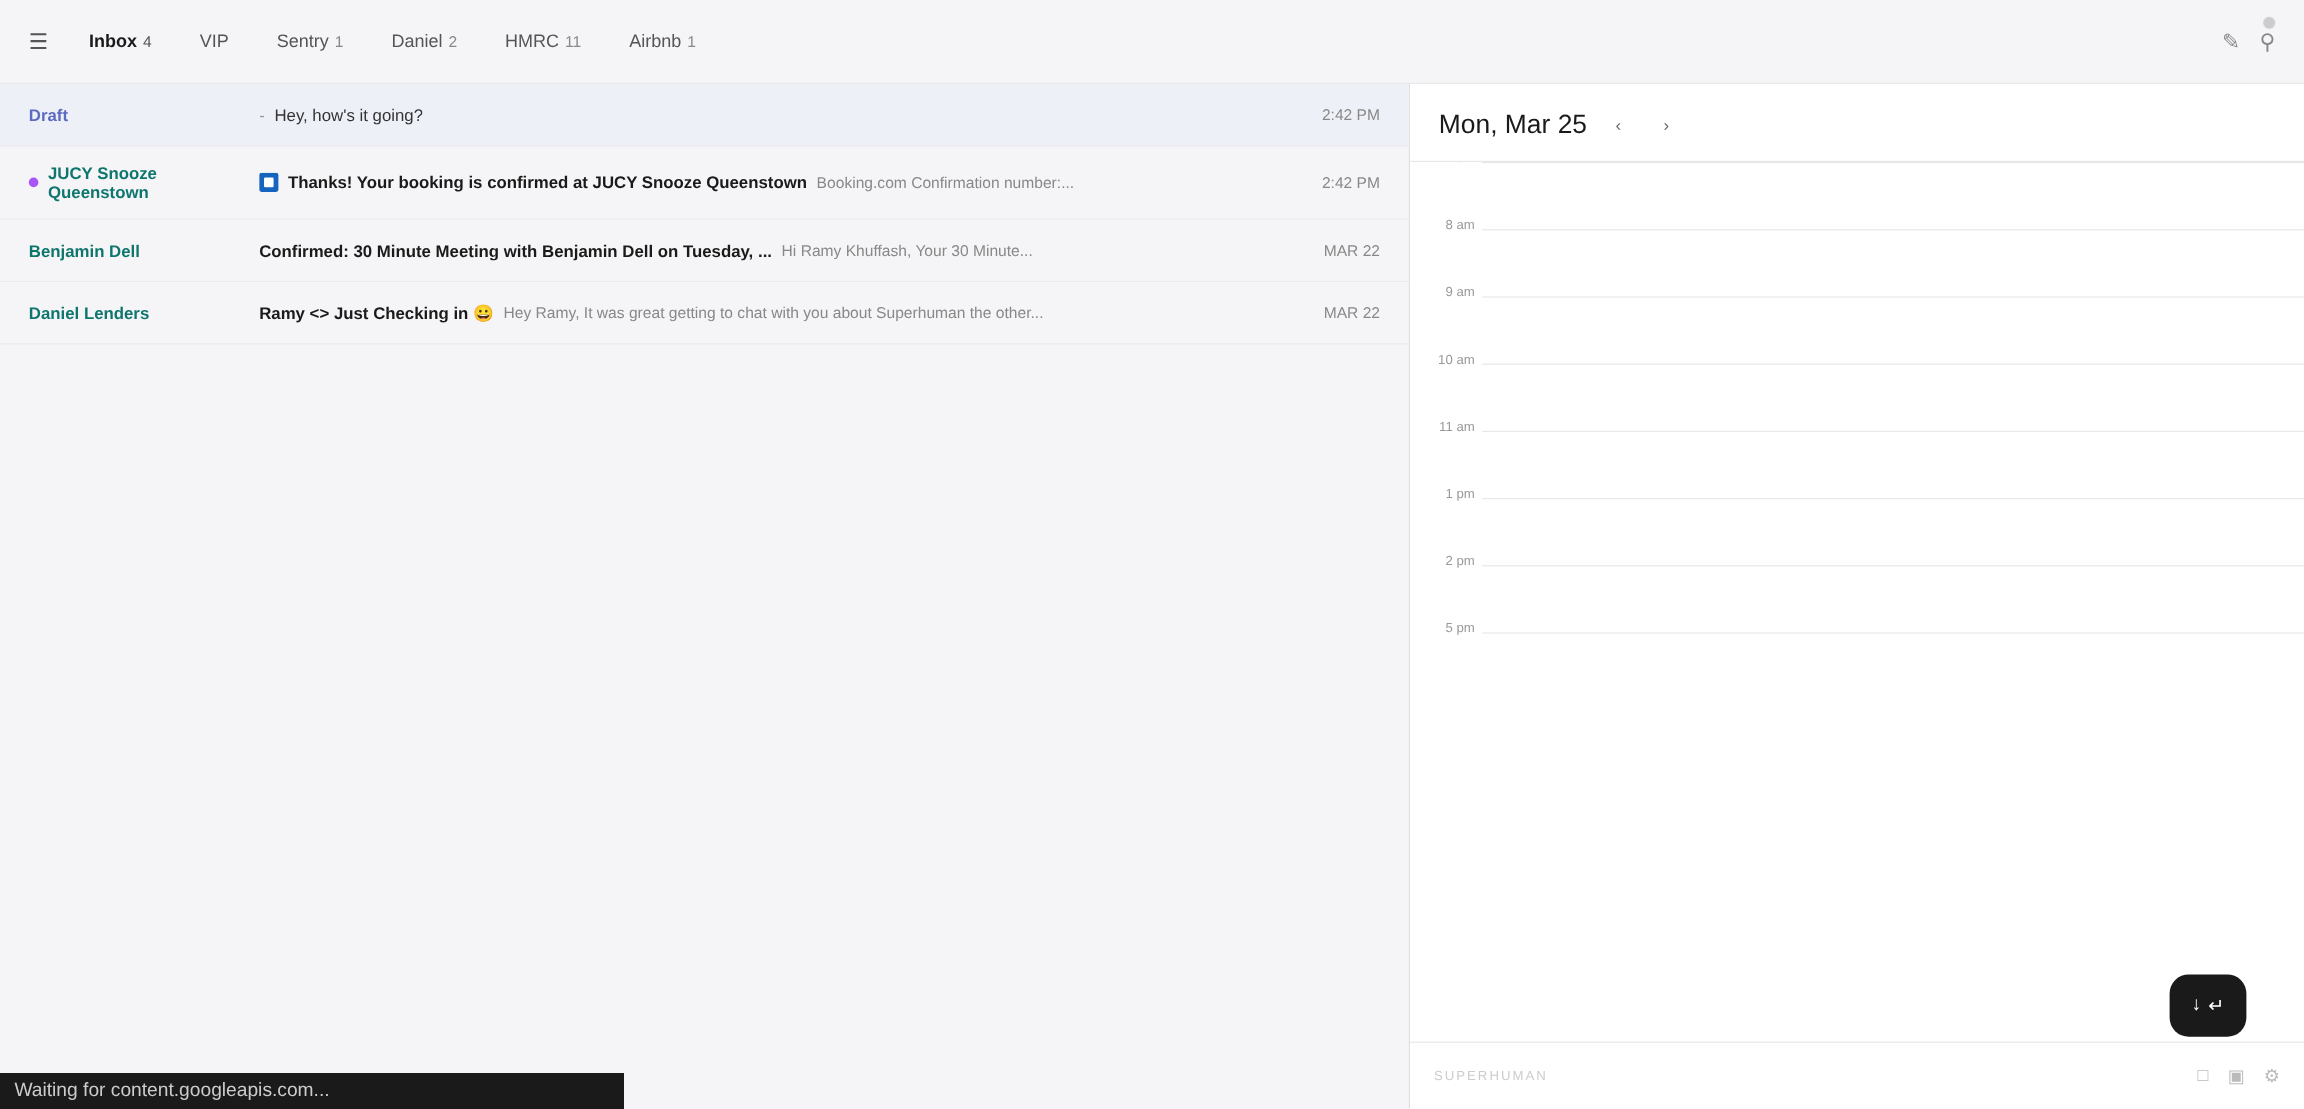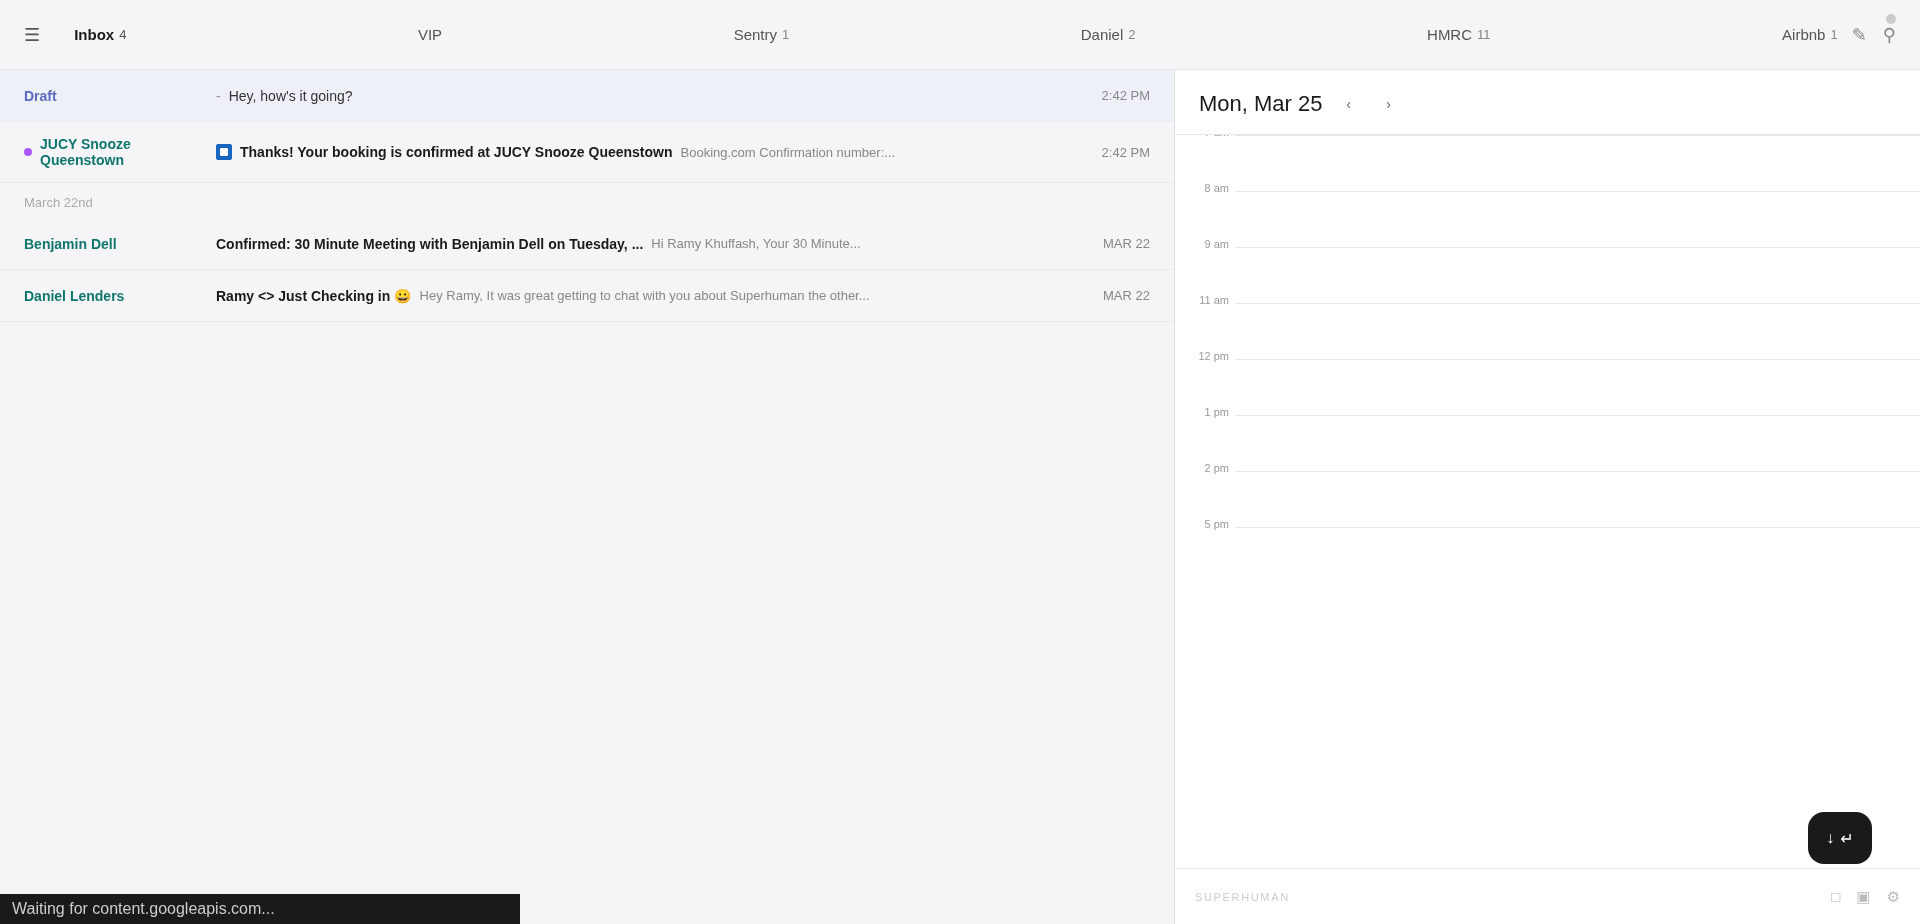--- a/index.html
+++ b/index.html
@@ -28,21 +28,20 @@
       color: #555;
       margin-right: 20px;
       cursor: pointer;
     }
 
     .nav-tabs {
       display: flex;
       align-items: center;
       gap: 12px;
       flex: 1;
-      justify-content: space-between;
     }
 
     .nav-tab {
       display: flex;
       align-items: center;
       gap: 5px;
       padding: 6px 14px;
       border-radius: 6px;
       cursor: pointer;
       font-size: 15px;
@@ -414,23 +413,20 @@
         <span>JUCY Snooze Queenstown</span>
       </div>
       <div class="subject-col">
         <span class="booking-icon"></span>
         <span class="subject-text">Thanks! Your booking is confirmed at JUCY Snooze Queenstown</span>
         <span class="preview-text">Booking.com Confirmation number:...</span>
       </div>
       <div class="time-col">2:42 PM</div>
     </div>
 
-    <div class="date-separator">
-      <span>March 22nd</span>
-    </div>
 
     <div class="email-row">
       <div class="sender-col">
         <span>Benjamin Dell</span>
       </div>
       <div class="subject-col">
         <span class="subject-text">Confirmed: 30 Minute Meeting with Benjamin Dell on Tuesday, ...</span>
         <span class="preview-text">Hi Ramy Khuffash, Your 30 Minute...</span>
       </div>
       <div class="time-col">MAR 22</div>
@@ -462,24 +458,24 @@
       <div class="time-slot">
         <span class="time-label">7 am</span>
       </div>
       <div class="time-slot">
         <span class="time-label">8 am</span>
       </div>
       <div class="time-slot">
         <span class="time-label">9 am</span>
       </div>
       <div class="time-slot">
+        <span class="time-label">10 am</span>
+      </div>
+      <div class="time-slot">
         <span class="time-label">11 am</span>
-      </div>
-      <div class="time-slot">
-        <span class="time-label">12 pm</span>
       </div>
       <div class="time-slot">
         <span class="time-label">1 pm</span>
       </div>
       <div class="time-slot">
         <span class="time-label">2 pm</span>
       </div>
       <div class="time-slot">
         <span class="time-label">5 pm</span>
       </div>

